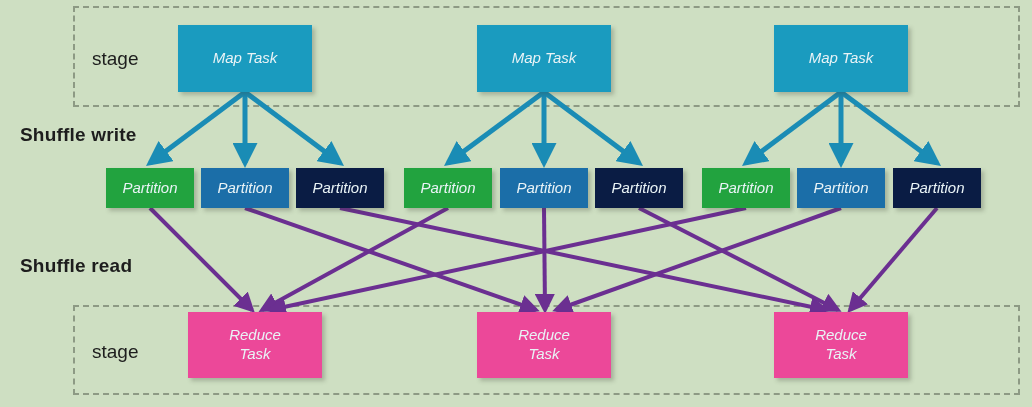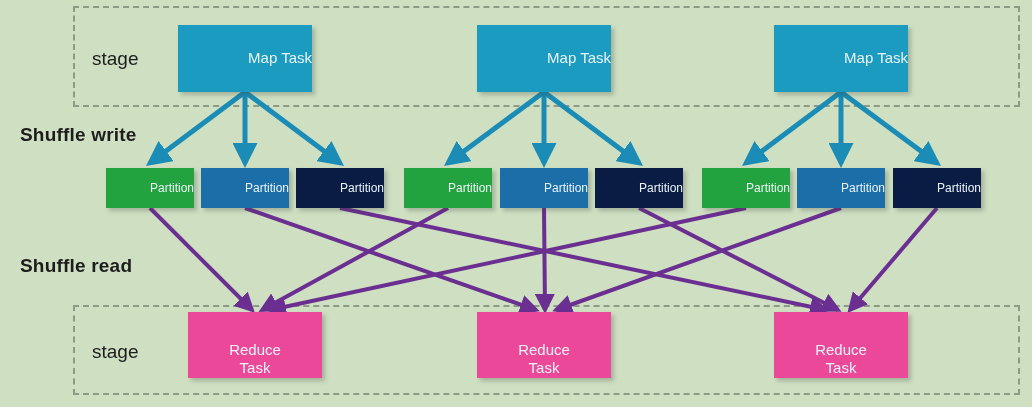--- a/index.html
+++ b/index.html
@@ -30,36 +30,37 @@
     color:#1d1d1d;
     font-size:19px;
     white-space:nowrap;
   }
 
   .node{
     position:absolute;
     box-sizing:border-box;
     display:flex;
     align-items:center;
-    justify-content:flex-end;
+    justify-content:center;
     text-align:center;
     color:#e9f3f6;
     box-shadow:3px 3px 4px rgba(60,70,55,.28);
     line-height:1.25;
+    font-style:italic;
   }
   .map-node{
     background:#1a9bbf;
     font-size:15px;
   }
   .reduce-node{
     background:#ec4899;
     font-size:15px;
   }
   .part-node{
-    font-size:12px;
+    font-size:15px;
   }
   .part-green{background:#22a33f;}
   .part-blue{background:#1b6ea8;}
   .part-navy{background:#0a1c44;}
 
   svg.links{position:absolute;left:0;top:0;width:1032px;height:407px;pointer-events:none;}
 
   .watermark{
     position:absolute;
     right:10px;bottom:6px;

